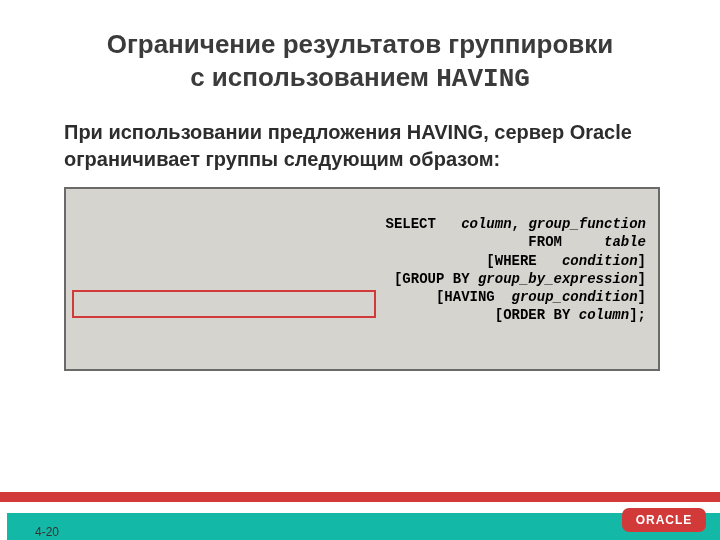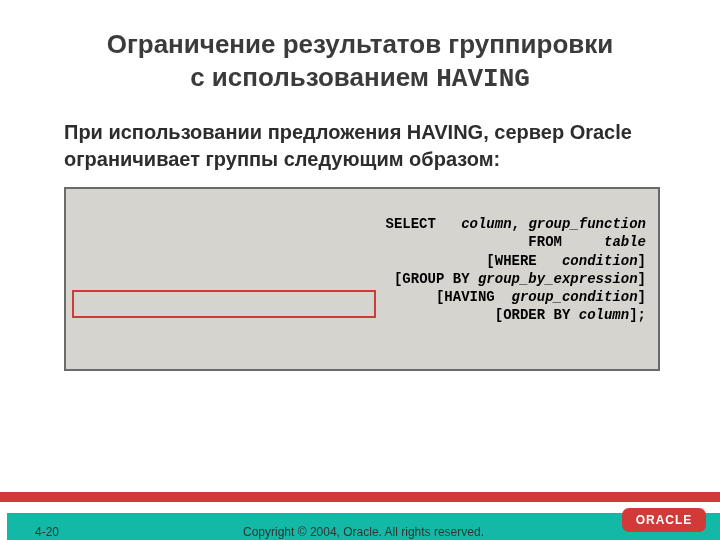--- a/index.html
+++ b/index.html
@@ -137,17 +137,16 @@
 <span class="kw">[GROUP BY </span><span class="it">group_by_expression</span><span>]</span>
 <span class="kw">[HAVING  </span><span class="it">group_condition</span><span>]</span>
 <span class="kw">[ORDER BY </span><span class="it">column</span><span>];</span>
     <div class="highlight-box"></div>
   </div>
 
   <div class="footer-redbar"></div>
 
   <div class="footer">
     <div class="page">4-20</div>
-    <div class="copyright">Copyright © 2004, Oracle.  All rights reserved.</div>
     <div class="logo">ORACLE</div>
   </div>
 
 </div>
 
 </body></html>

